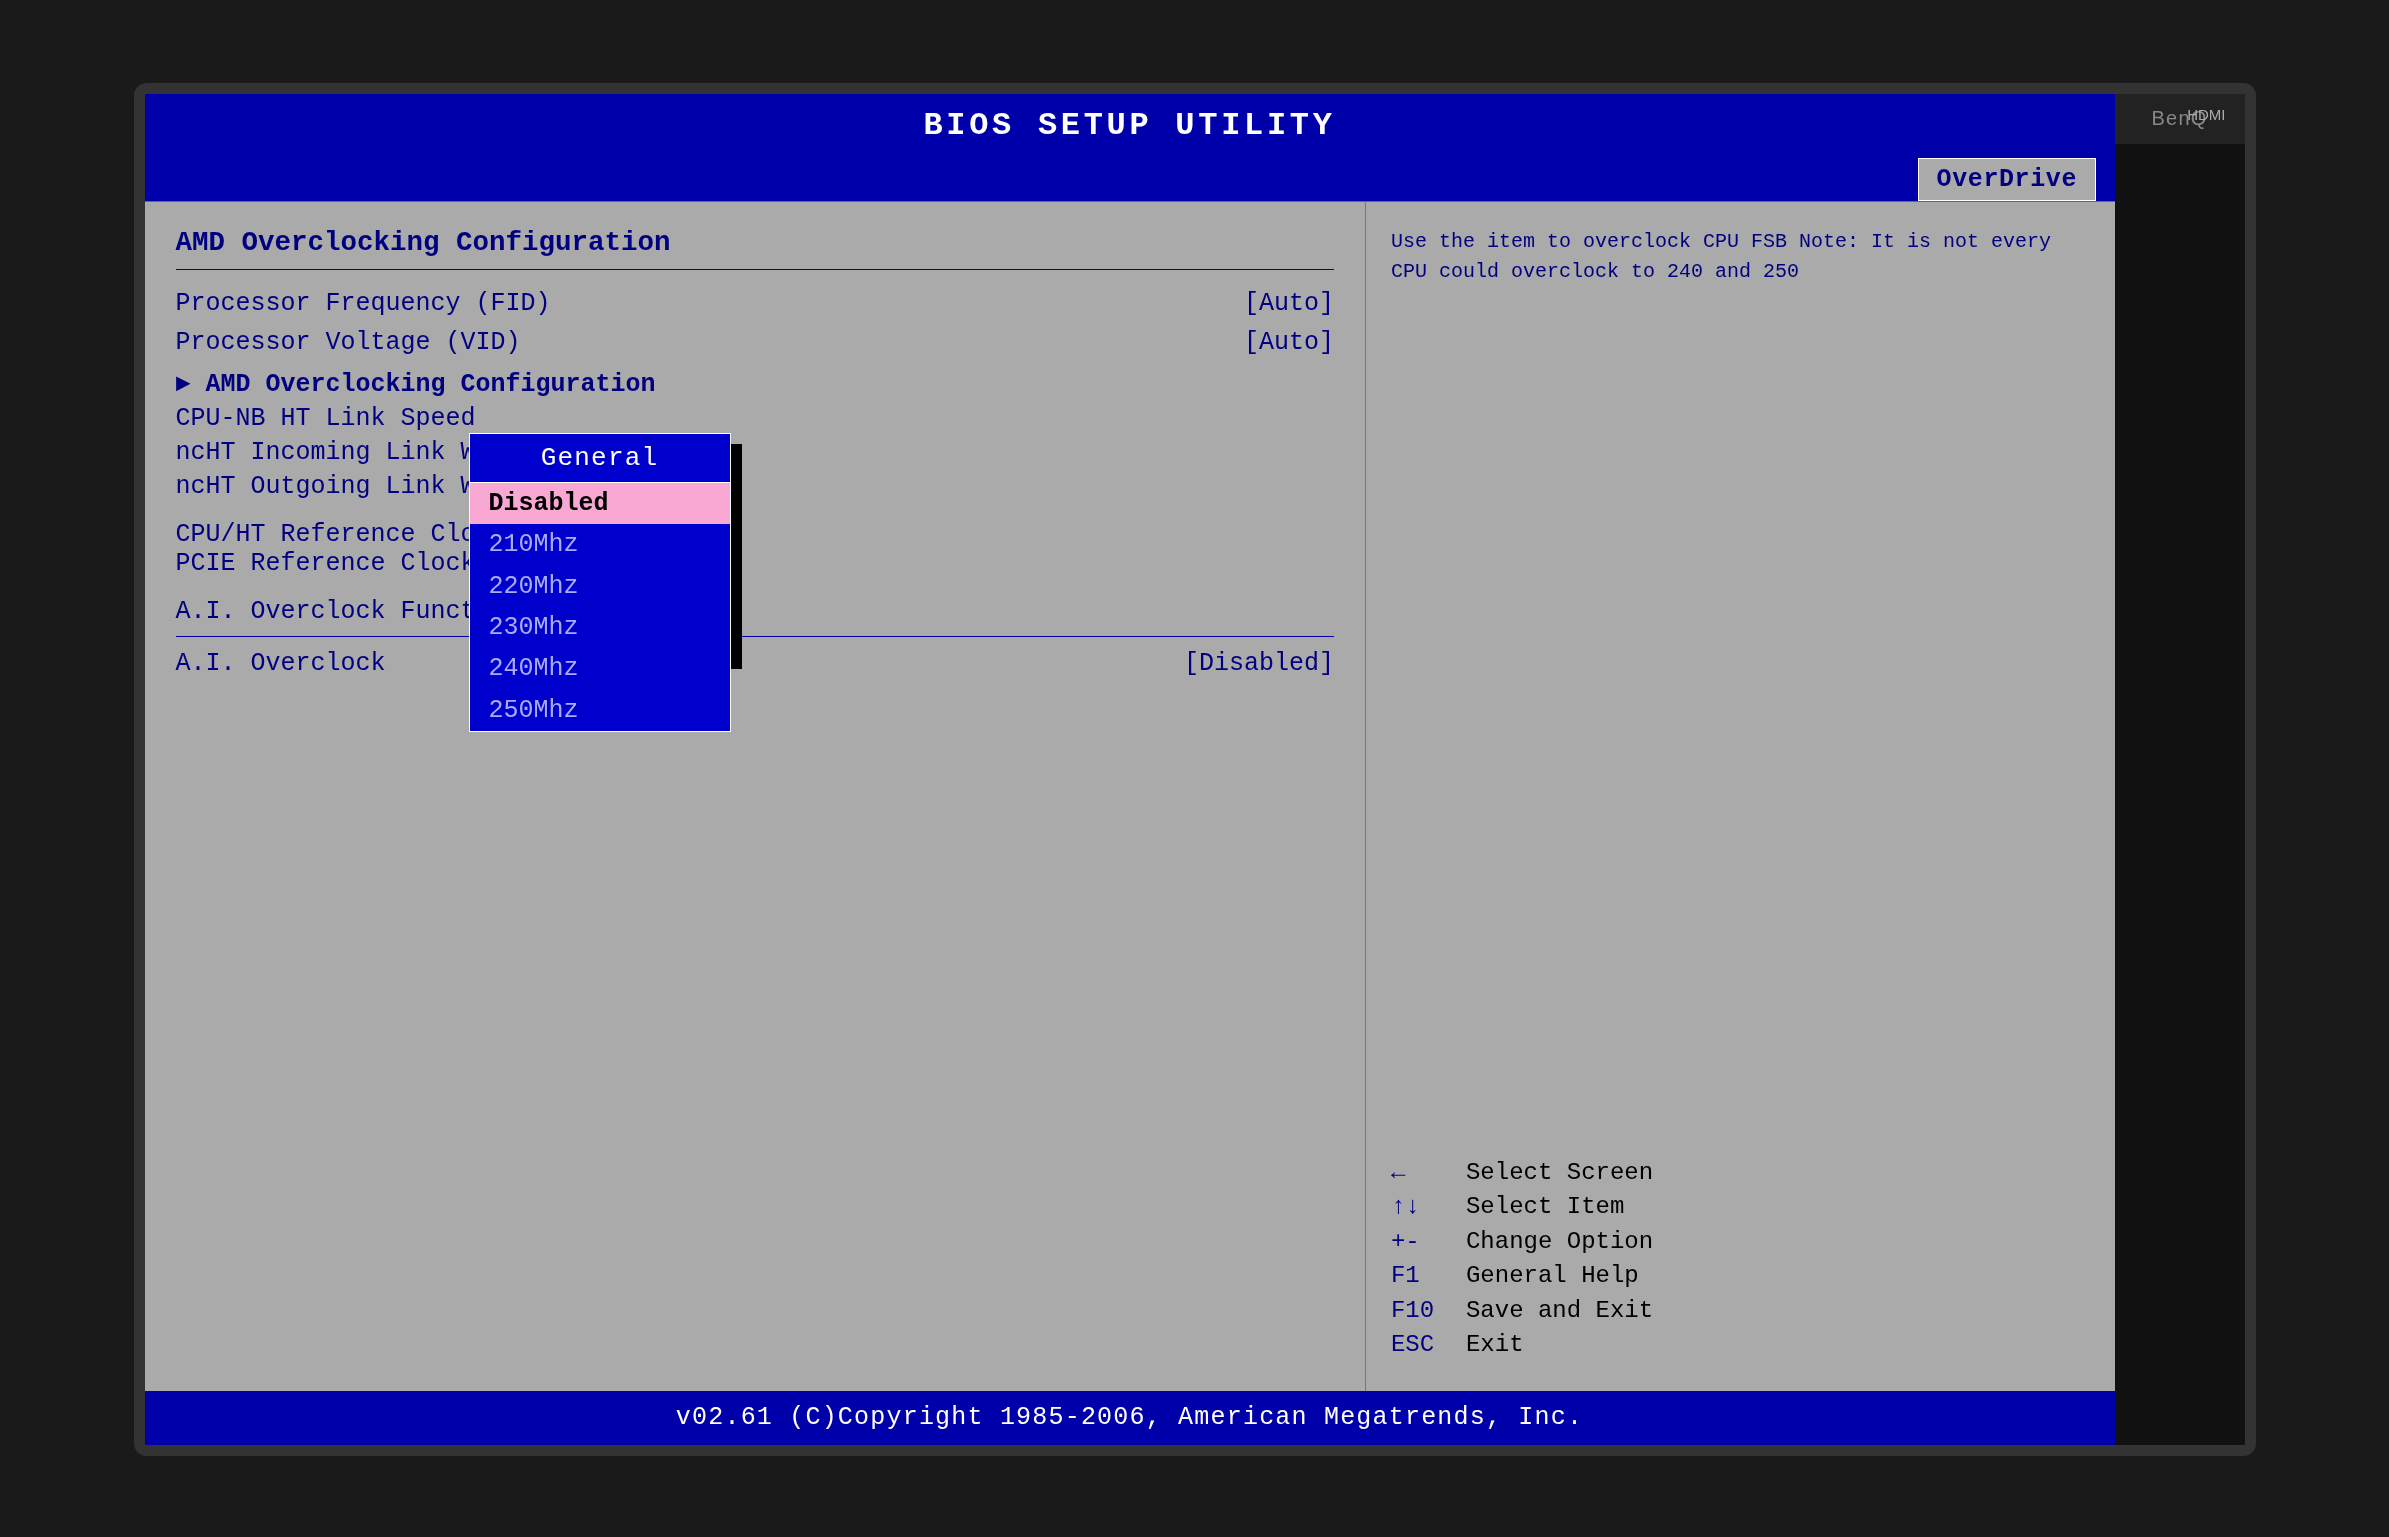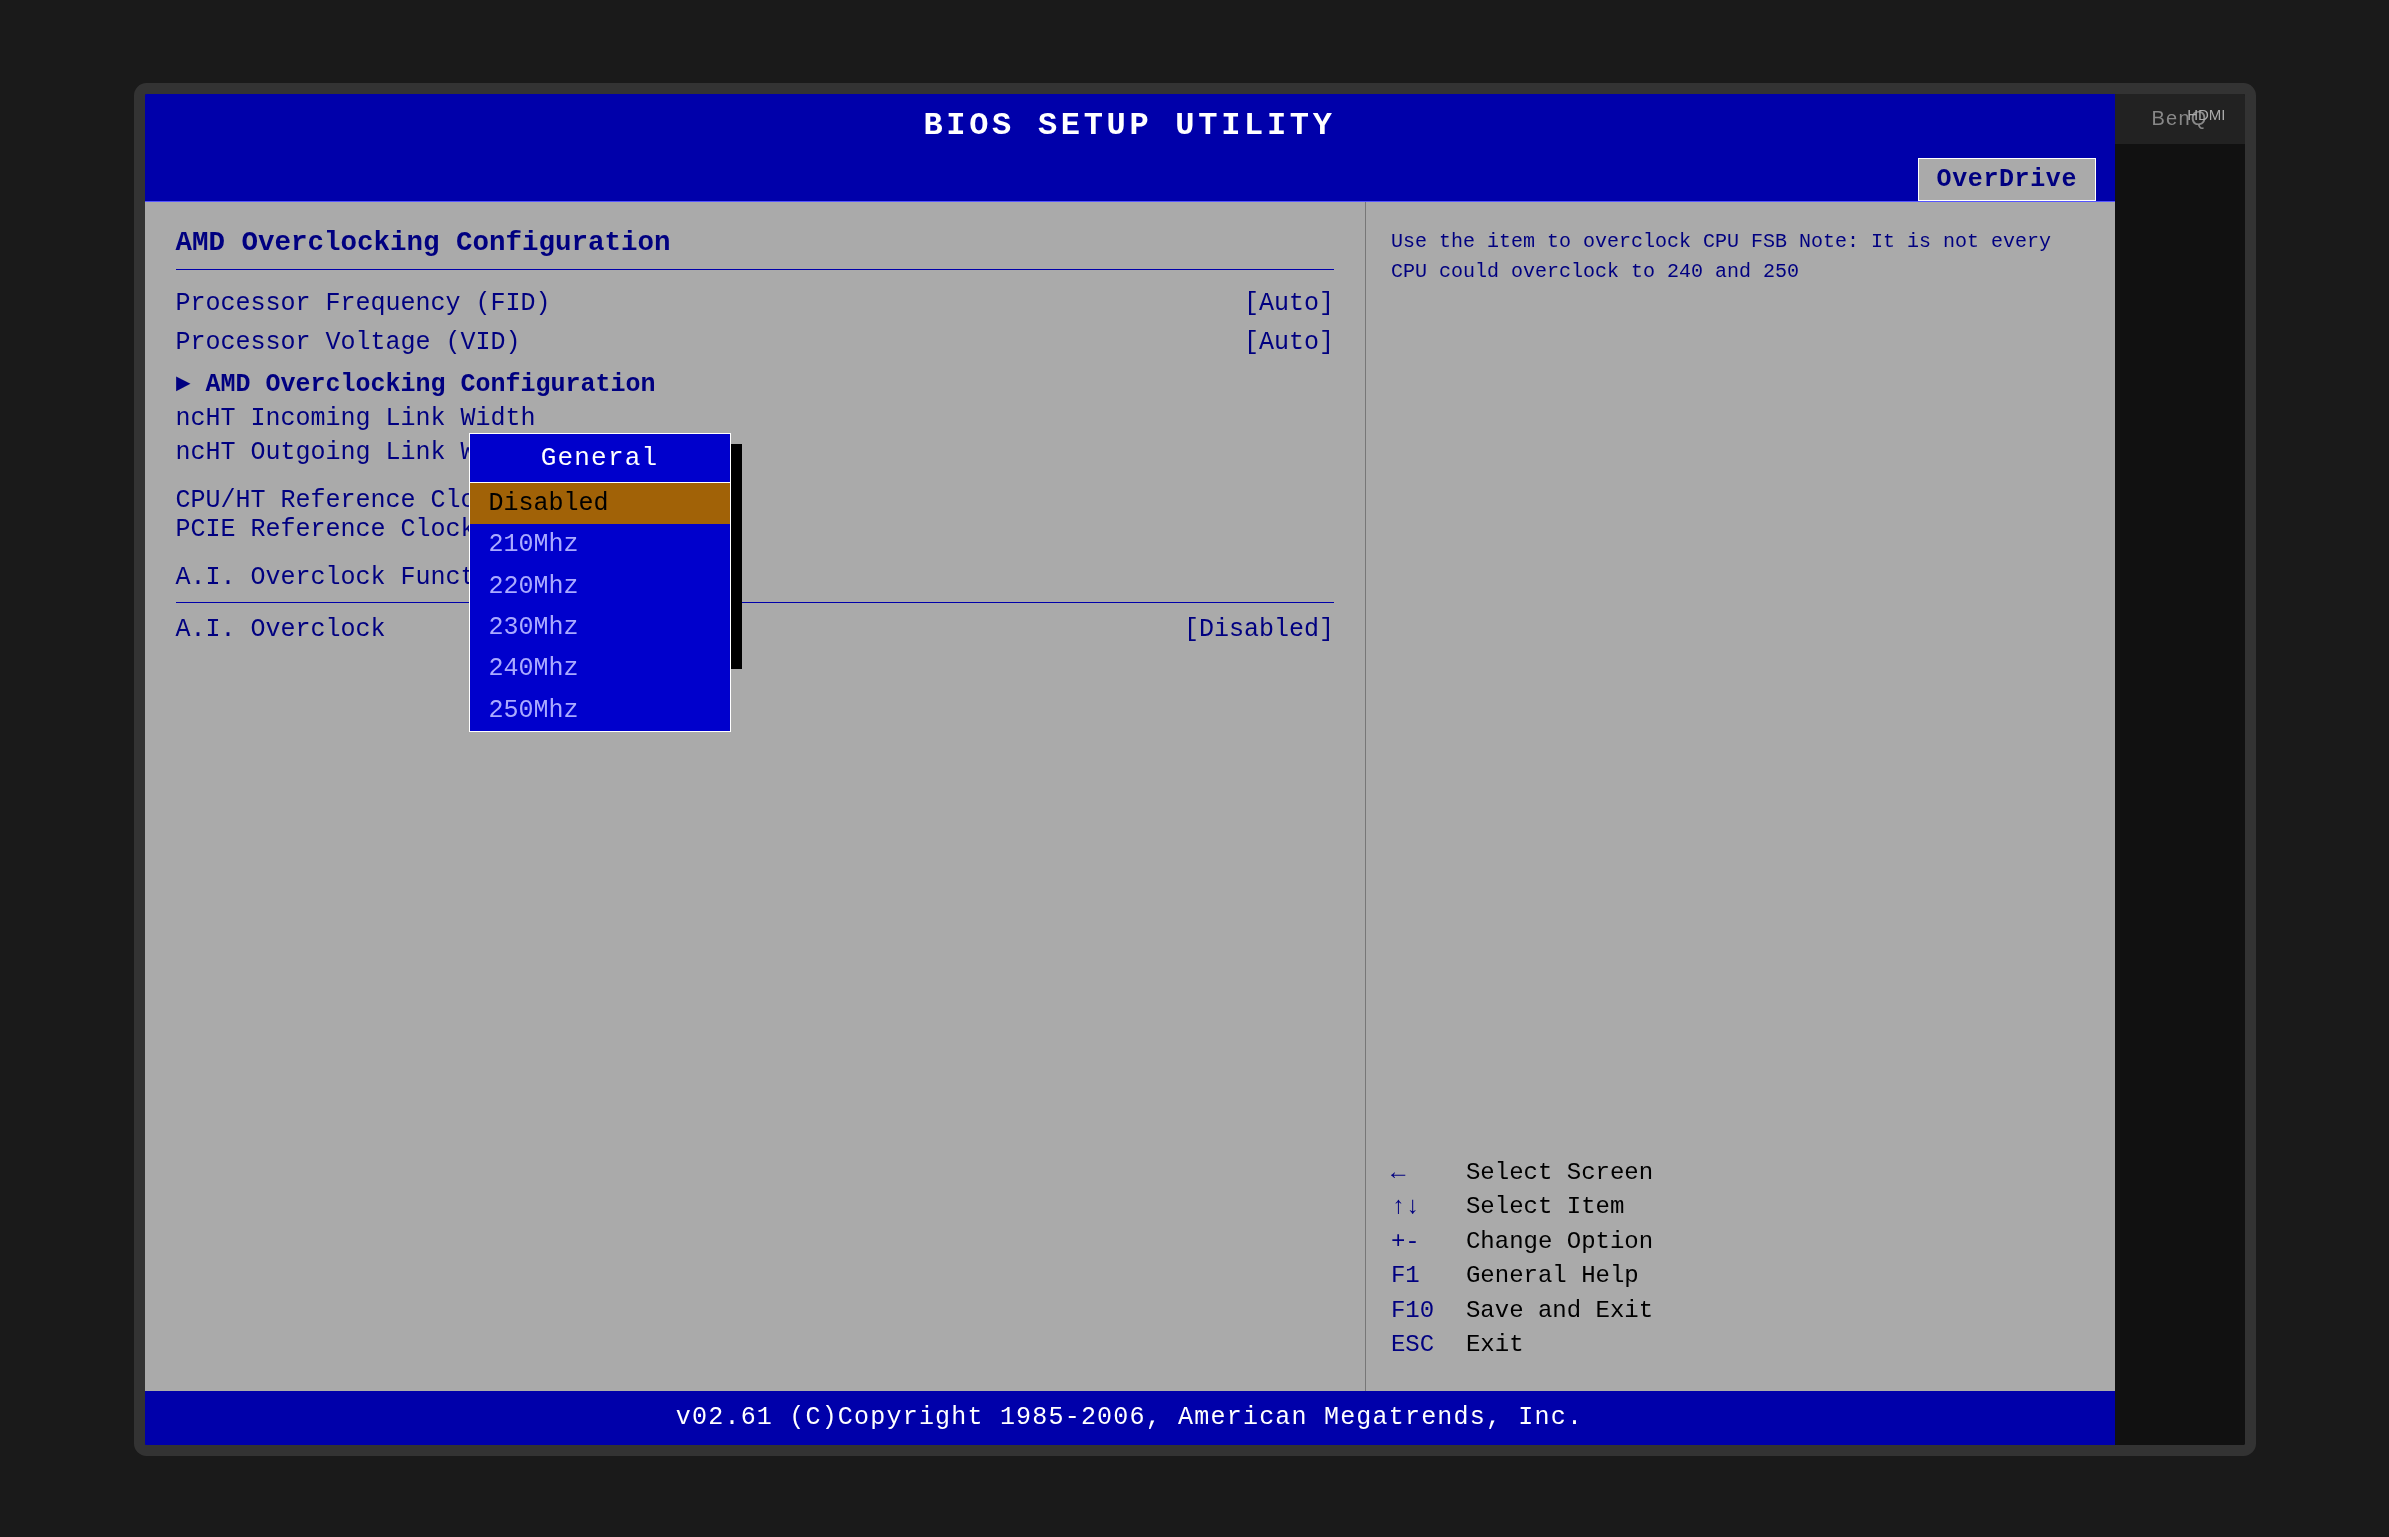--- a/index.html
+++ b/index.html
@@ -164,23 +164,23 @@
       padding: 8.7px 0;
       border-bottom: 1.2px solid #ffffff;
       letter-spacing: 1.2px;
     }
     .dropdown-option {
       color: #aaaaff;
       font-size: 25px;
       padding: 6.2px 19px;
     }
     .dropdown-option.selected {
-      background: #a16207;
+      background: #f9a8d4;
       color: #000000;
-      font-weight: normal;
+      font-weight: bold;
     }
     
     .right-panel {
       flex: 0 0 38%;
       background: #aaaaaa;
       padding: 25px 25px;
       display: flex;
       flex-direction: column;
     }
     .help-text {
@@ -264,20 +264,21 @@
         <div class="config-row">
           <span class="config-label">Processor Frequency (FID)</span>
           <span class="config-value">[Auto]</span>
         </div>
         <div class="config-row">
           <span class="config-label">Processor Voltage (VID)</span>
           <span class="config-value">[Auto]</span>
         </div>
 
         <div class="submenu-item">► AMD Overclocking Configuration</div>
+        <div class="menu-item">CPU-NB HT Link Speed</div>
         <div class="menu-item">ncHT Incoming Link Width</div>
         <div class="menu-item">ncHT Outgoing Link Width</div>
 
         <div class="clock-row">
           <span class="config-label">CPU/HT Reference Clock (MHz)</span>
         </div>
         <div class="config-row">
           <span class="config-label">PCIE Reference Clock (MHz)</span>
         </div>
 

